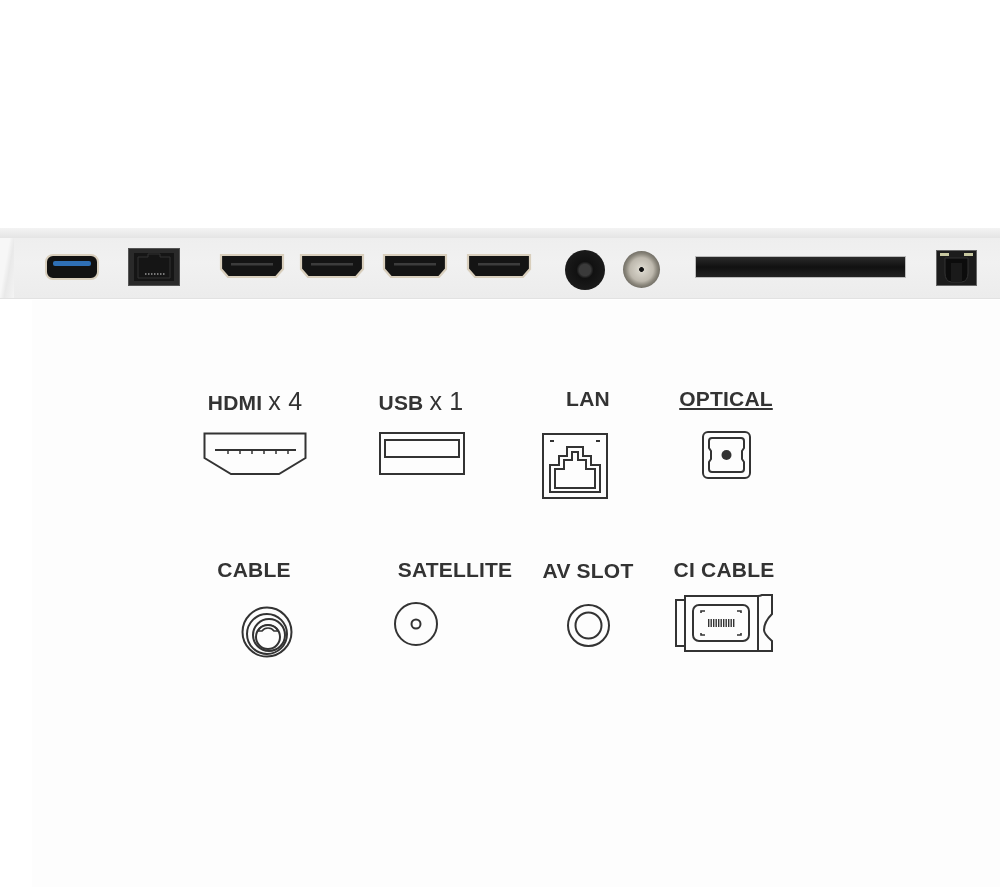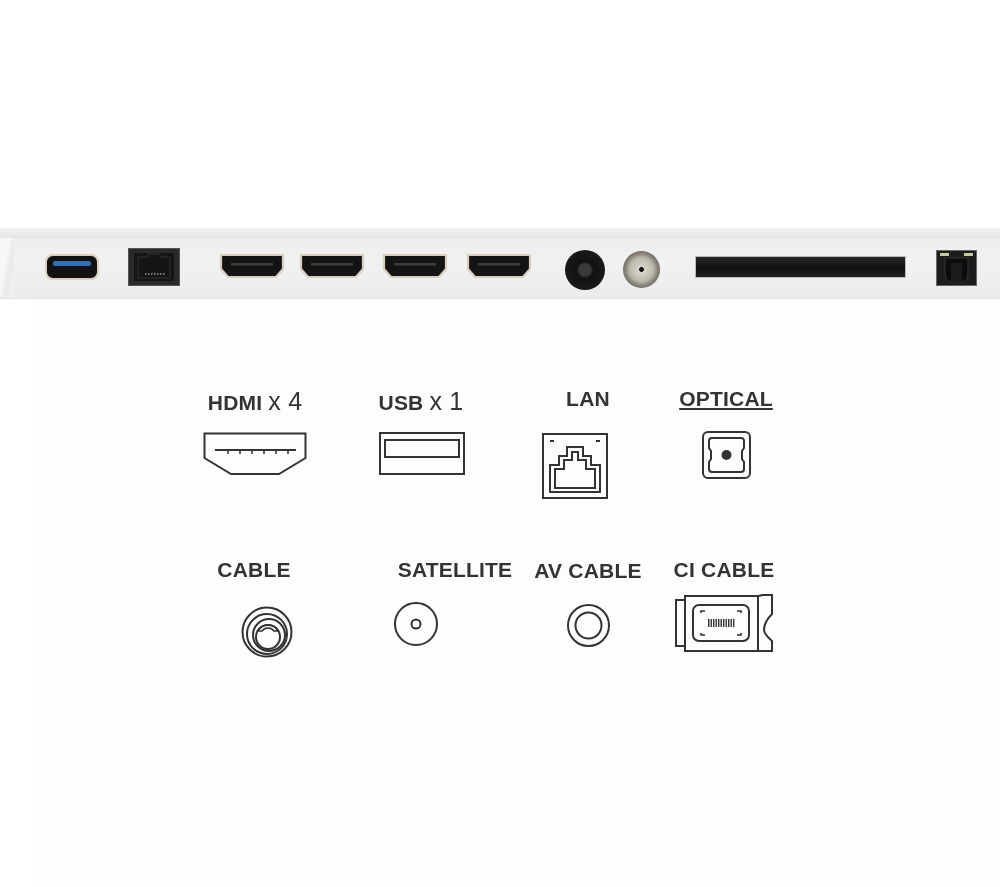--- a/index.html
+++ b/index.html
@@ -194,21 +194,21 @@
   </svg>
 </div>
 
 <div class="legend-label" style="left:254px; top:558px;">
   <span>CABLE</span>
 </div>
 <div class="legend-label" style="left:415px; top:558px;margin-left:40px;">
   <span>SATELLITE</span>
 </div>
 <div class="legend-label" style="left:588px; top:559px;">
-  <span>AV CABLE</span>
+  <span>AV SLOT</span>
 </div>
 <div class="legend-label" style="left:724px; top:558px;">
   <span>CI CABLE</span>
 </div>
 
 <div class="legend-icon" style="left:240px; top:605px;">
   <svg width="54" height="54" viewBox="0 0 54 54">
     <circle cx="27" cy="27" r="24.5" fill="none" stroke="#333" stroke-width="2"></circle>
     <circle cx="27" cy="29" r="20" fill="none" stroke="#333" stroke-width="2"></circle>
     <circle cx="29" cy="30" r="16" fill="none" stroke="#333" stroke-width="2"></circle>

